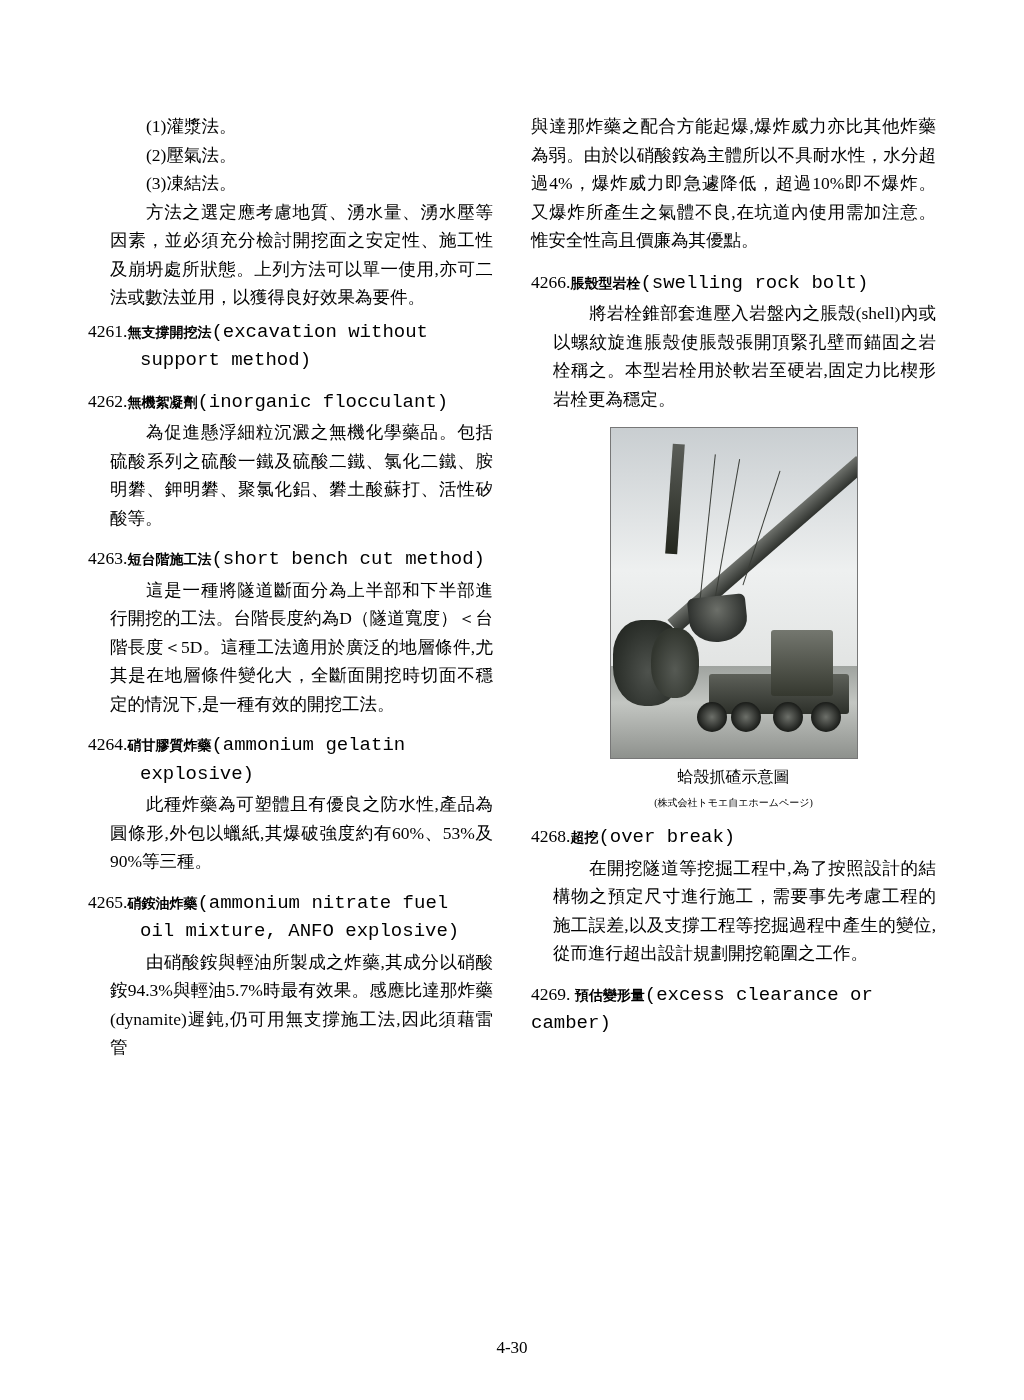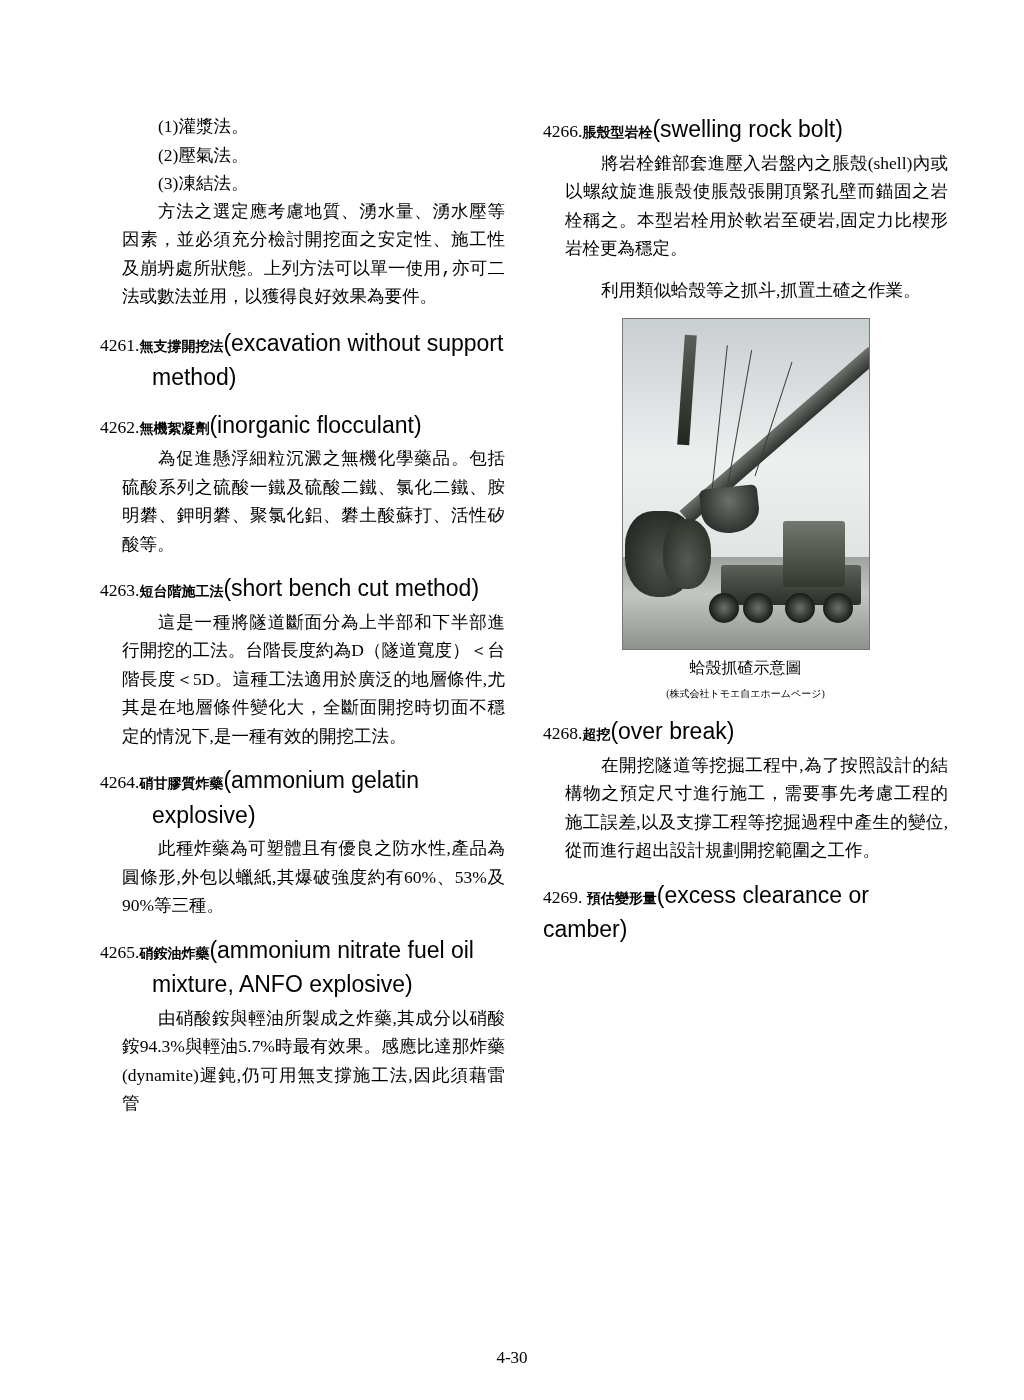--- a/index.html
+++ b/index.html
@@ -13,21 +13,21 @@
     height: 1400px;
     background: #ffffff;
     font-family: "Liberation Serif", "DejaVu Serif", serif;
     color: #000000;
     box-sizing: border-box;
     overflow: hidden;
   }
   .columns {
     position: absolute;
     top: 112px;
-    left: 100px;
+    left: 88px;
     width: 848px;
     display: flex;
     gap: 38px;
   }
   .col {
     width: 405px;
   }
   .entry {
     margin-bottom: 13px;
   }
@@ -39,22 +39,22 @@
   }
   .head .num {
     font-family: "Liberation Serif", serif;
   }
   .head .cn {
     font-weight: bold;
     font-family: "DejaVu Sans", "Liberation Sans", sans-serif;
     font-size: 14px;
   }
   .head .en {
-    font-family: Liberation Sans, sans-serif;
-    font-size: 23px;
+    font-family: Liberation Mono, monospace;
+    font-size: 19px;
   }
   .head.hang {
     padding-left: 52px;
     text-indent: -52px;
   }
   .body {
     font-size: 17.5px;
     line-height: 1.63;
     text-align: justify;
     text-justify: inter-character;
@@ -152,41 +152,41 @@
   .figcap {
     font-size: 16px;
     line-height: 1.5;
     margin-top: 6px;
   }
   .figcap.jp {
     font-size: 10px;
   }
   .pagenum {
     position: absolute;
-    bottom: 32px;
+    bottom: 42px;
     left: 0;
     width: 100%;
     text-align: center;
     font-size: 17px;
   }
   .list-line { font-size: 17.5px; line-height: 1.63; padding-left: 58px; }
 </style>
 </head>
 <body>
 
 <div class="page">
   <div class="columns">
 
     <div class="col">
 
       <div class="list-line">(1)灌漿法。</div>
       <div class="list-line">(2)壓氣法。</div>
       <div class="list-line">(3)凍結法。</div>
 
-      <div class="body indent" style="padding-left:22px; margin-bottom:14px;font-family:Liberation Mono, monospace;">方法之選定應考慮地質、湧水量、湧水壓等因素，並必須充分檢討開挖面之安定性、施工性及崩坍處所狀態。上列方法可以單一使用,亦可二法或數法並用，以獲得良好效果為要件。</div>
+      <div class="body indent" style="padding-left:22px; margin-bottom:6px;">方法之選定應考慮地質、湧水量、湧水壓等因素，並必須充分檢討開挖面之安定性、施工性及崩坍處所狀態。上列方法可以單一使用,亦可二法或數法並用，以獲得良好效果為要件。</div>
 
       <div class="entry">
         <div class="head hang"><span class="num">4261.</span><span class="cn">無支撐開挖法</span><span class="en">(excavation without support method)</span></div>
       </div>
 
       <div class="entry">
         <div class="head hang"><span class="num">4262.</span><span class="cn">無機絮凝劑</span><span class="en">(inorganic flocculant)</span></div>
         <div class="body indent">為促進懸浮細粒沉澱之無機化學藥品。包括硫酸系列之硫酸一鐵及硫酸二鐵、氯化二鐵、胺明礬、鉀明礬、聚氯化鋁、礬土酸蘇打、活性矽酸等。</div>
       </div>
 
@@ -202,28 +202,28 @@
 
       <div class="entry">
         <div class="head hang"><span class="num">4265.</span><span class="cn">硝銨油炸藥</span><span class="en">(ammonium nitrate fuel oil mixture, ANFO explosive)</span></div>
         <div class="body indent">由硝酸銨與輕油所製成之炸藥,其成分以硝酸銨94.3%與輕油5.7%時最有效果。感應比達那炸藥(dynamite)遲鈍,仍可用無支撐施工法,因此須藉雷管</div>
       </div>
 
     </div>
 
     <div class="col">
 
+      <div class="body" style="padding-left:0; margin-bottom:14px;">與達那炸藥之配合方能起爆,爆炸威力亦比其他炸藥為弱。由於以硝酸銨為主體所以不具耐水性，水分超過4%，爆炸威力即急遽降低，超過10%即不爆炸。又爆炸所產生之氣體不良,在坑道內使用需加注意。惟安全性高且價廉為其優點。</div>
 
       <div class="entry">
         <div class="head"><span class="num">4266.</span><span class="cn">脹殼型岩栓</span><span class="en">(swelling rock bolt)</span></div>
         <div class="body indent">將岩栓錐部套進壓入岩盤內之脹殼(shell)內或以螺紋旋進脹殼使脹殼張開頂緊孔壁而錨固之岩栓稱之。本型岩栓用於軟岩至硬岩,固定力比楔形岩栓更為穩定。</div>
       </div>
 
       <div class="entry">
-        <div class="body indent">利用類似蛤殼等之抓斗,抓置土碴之作業。</div>
 
         <div class="figure">
           <div class="figimg">
             <div class="sky"></div>
             <div class="ground"></div>
             <div class="mast"></div>
             <div class="boom boom1"></div>
             <div class="cable c1"></div>
             <div class="cable c2"></div>
             <div class="cable c3"></div>

